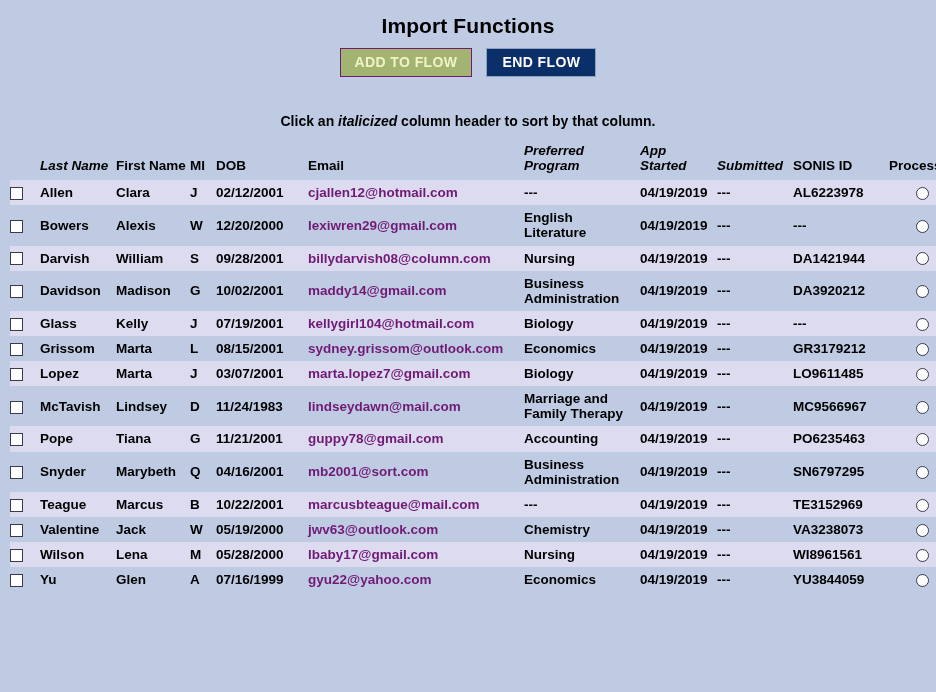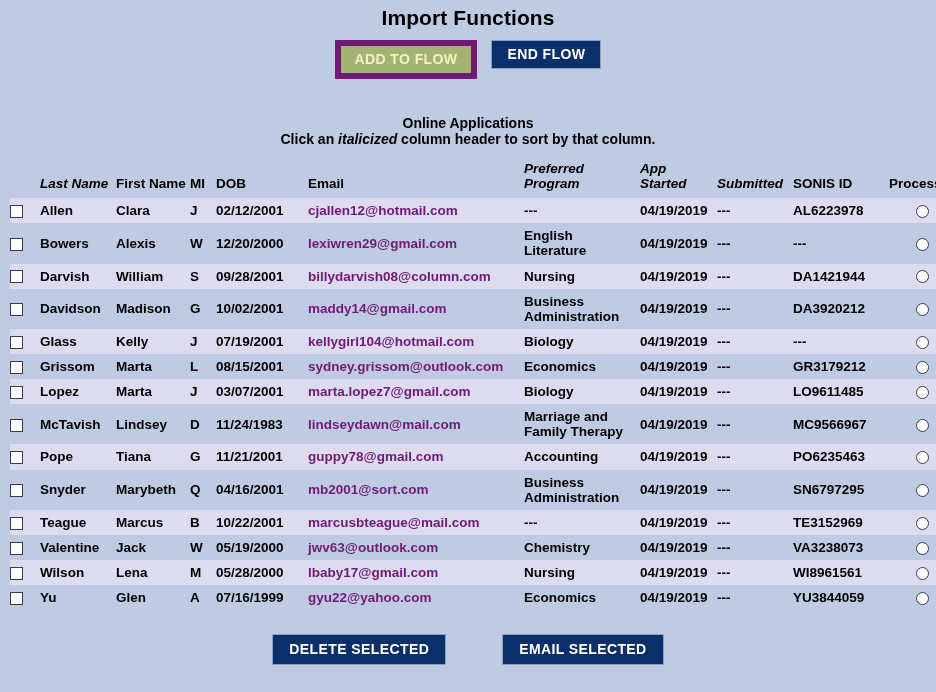--- a/index.html
+++ b/index.html
@@ -21,21 +21,21 @@
     height: 692px;
     box-sizing: border-box;
   }
 
   
   .page-title {
     text-align: center;
     font-size: 21px;
     font-weight: bold;
     color: #000;
-    padding-top: 6px;
+    padding-top: 14px;
     letter-spacing: 0.1px;
   }
 
   
   .top-actions {
     display: flex;
     justify-content: center;
     align-items: flex-start;
     gap: 14px;
     margin-top: 10px;
@@ -48,21 +48,21 @@
     padding: 6px 14px 7px 14px;
     line-height: 1;
     cursor: pointer;
     user-select: none;
     box-sizing: border-box;
     text-align: center;
   }
   .btn-add-flow {
     background: #a3b372;
     color: #f2f2c4;
-    border: 6px solid #701a75;
+    border: 1px solid #701a75;
     min-width: 126px;
   }
   .btn-end-flow {
     background: #0b2f68;
     color: #ffffff;
     border: 1px solid #8fa0c0;
     min-width: 110px;
   }
 
   
@@ -189,21 +189,20 @@
 <div class="page">
 
   <div class="page-title">Import Functions</div>
 
   <div class="top-actions">
     <button class="btn btn-add-flow">ADD TO FLOW</button>
     <button class="btn btn-end-flow">END FLOW</button>
   </div>
 
   <div class="sub-header">
-    <div class="sub-title">Online Applications</div>
     <div class="sub-instruction"><span>Click an </span><i>italicized</i><span> column header to sort by that column.</span></div>
   </div>
 
   <div class="table-wrap">
     <table class="grid">
       <thead>
         <tr>
           <th class="c-check"></th>
           <th class="c-last sortable">Last Name</th>
           <th class="c-first">First Name</th>
@@ -397,18 +396,14 @@
             <td class="c-prog">Economics</td>
             <td class="c-start">04/19/2019</td>
             <td class="c-sub">---</td>
             <td class="c-sonis">YU3844059</td>
             <td class="c-proc"><input type="radio" name="process" class="radio" style=""></td>
           </tr>
         </tbody>
     </table>
   </div>
 
-  <div class="bottom-actions">
-    <button class="btn-bottom">DELETE SELECTED</button>
-    <button class="btn-bottom">EMAIL SELECTED</button>
-  </div>
 
 </div>
 
 </body></html>

